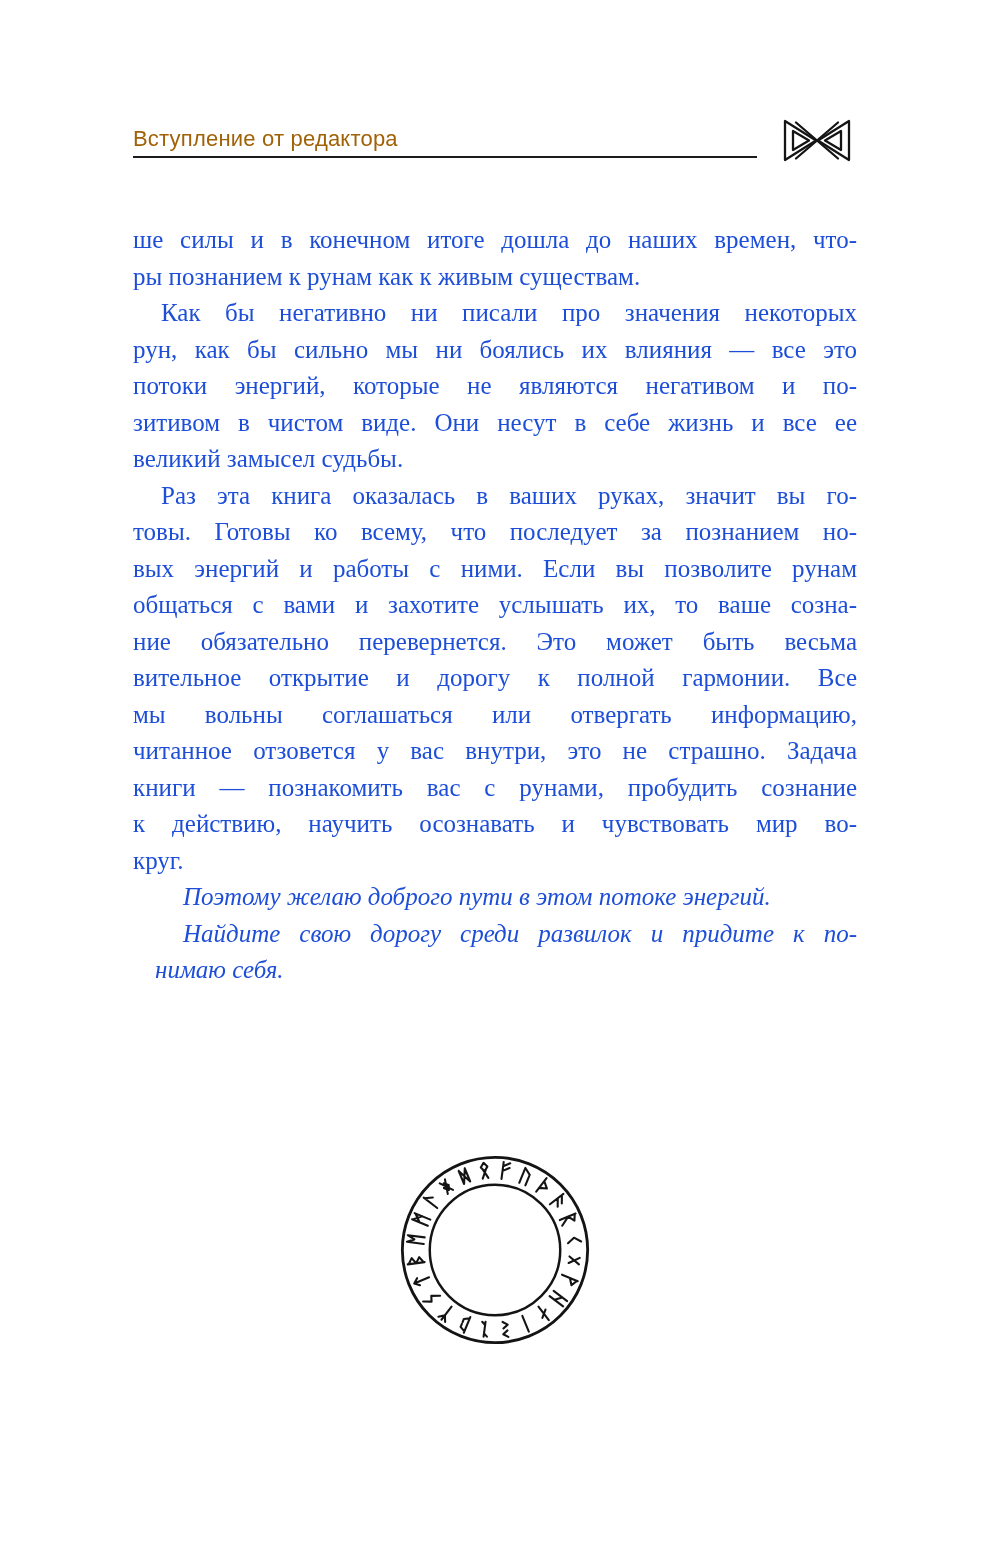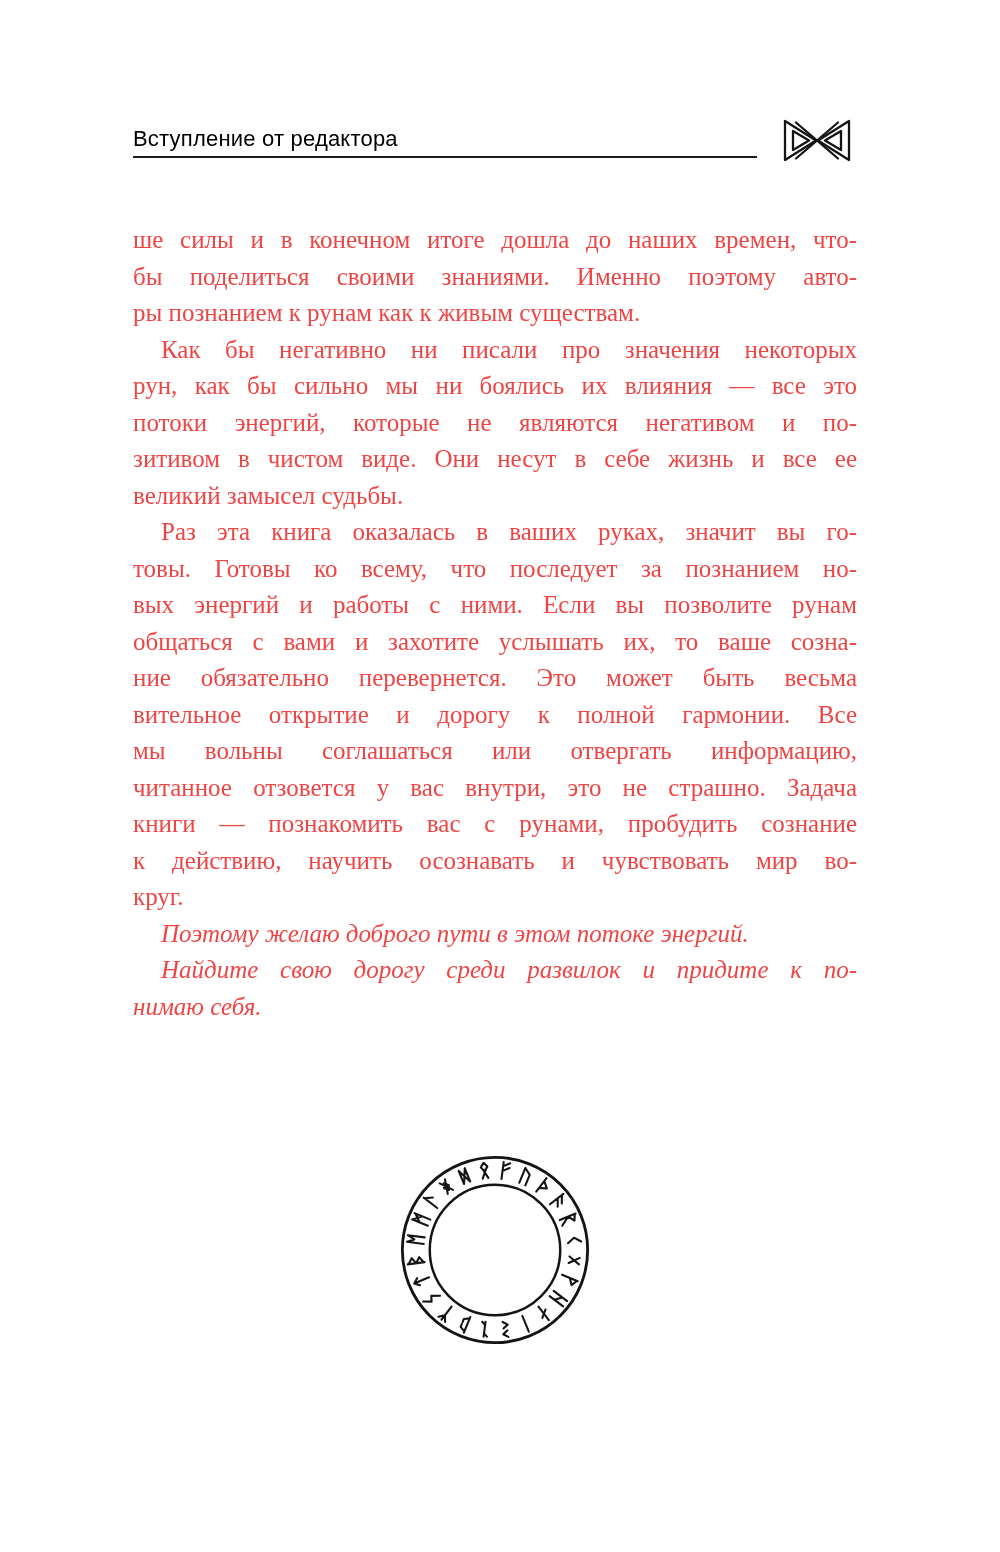--- a/index.html
+++ b/index.html
@@ -5,42 +5,42 @@
   html,body{margin:0;padding:0;}
   body{
     width:1000px;height:1552px;
     background:#ffffff;color:#141414;
     font-family:"Liberation Serif", serif;
     position:relative;overflow:hidden;
   }
   .running-head{
     position:absolute;left:133px;top:126px;width:624px;
     font-family:"Liberation Sans", sans-serif;
-    font-size:22px;letter-spacing:.2px;color:#000000;
+    font-size:22px;letter-spacing:.2px;color:#a16207;
   }
   .head-rule{
     position:absolute;left:133px;top:156px;width:624px;
     border:none;border-top:2.4px solid #1c1c1c;margin:0;
   }
   .logo{
     position:absolute;left:783px;top:119px;width:68px;height:43px;
   }
   .logo svg{display:block;width:100%;height:100%;}
   .content{
     position:absolute;left:133px;top:222px;width:724px;
-    font-size:25px;line-height:36.5px;color:#ef4444;
+    font-size:25px;line-height:36.5px;color:#1d4ed8;
   }
   .para{margin:0;}
   .para .line{
     text-align:justify;text-align-last:justify;
     white-space:normal;
   }
   .para .line.last{text-align-last:left;}
   .para.indent .line.first{text-indent:28px;}
-  .para.italic{font-style:italic;}
+  .para.italic{font-style:italic;margin-left:22px;}
   .figure{
     position:absolute;left:0;top:1146px;width:1000px;
     display:flex;justify-content:center;
   }
   .figure svg{width:208px;height:208px;margin-left:-10px;}
   .stroke{fill:none;stroke:#141414;stroke-linecap:round;stroke-linejoin:round;}
 </style>
 </head>
 <body>
 
@@ -56,21 +56,20 @@
       <polygon points="58,12 58,31 42,21.5"></polygon>
       <line x1="13" y1="3.5" x2="55" y2="39.5"></line>
       <line x1="55" y1="3.5" x2="13" y2="39.5"></line>
     </g>
   </svg>
 </div>
 
 <div class="content" id="paragraphs">
     <div class="para normal">
       <div class="line first">ше силы и в конечном итоге дошла до наших времен, что-</div>
-      <div class="line">бы поделиться своими знаниями. Именно поэтому авто-</div>
       <div class="line last">ры познанием к рунам как к живым существам.</div>
     </div>
     <div class="para normal indent">
       <div class="line first">Как бы негативно ни писали про значения некоторых</div>
       <div class="line">рун, как бы сильно мы ни боялись их влияния — все это</div>
       <div class="line">потоки энергий, которые не являются негативом и по-</div>
       <div class="line">зитивом в чистом виде. Они несут в себе жизнь и все ее</div>
       <div class="line last">великий замысел судьбы.</div>
     </div>
     <div class="para normal indent">

